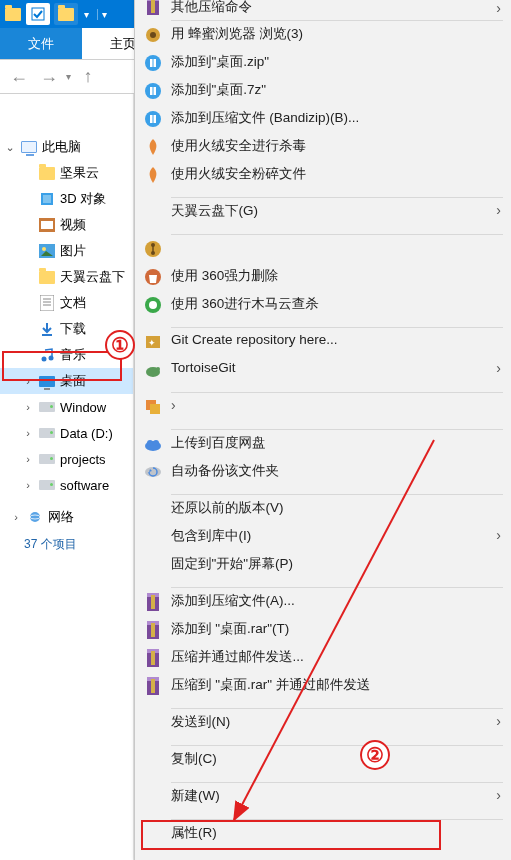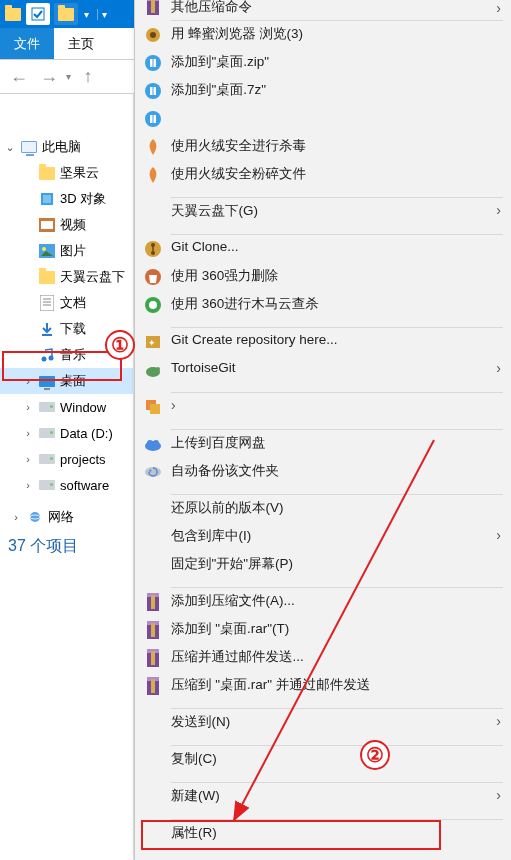--- a/index.html
+++ b/index.html
@@ -33,21 +33,21 @@
     }
     .qat-down { color: #fff; font-size: 10px; padding: 0 2px;}
     
     .ribbon {
       height: 32px;
       background: #fff;
       border-bottom: 1px solid #d0d0d0;
       display: flex;
     }
     .ribbon-tab {
-      padding: 0 14px;
+      padding: 0 28px;
       display: flex; align-items: center;
       font-size: 13px;
       cursor: default;
     }
     .ribbon-tab.active {
       background: #1a86d8;
       color: #fff;
     }
     
     .navbar {
@@ -96,22 +96,22 @@
     .tree-item.selected {
       background: #cde8ff;
     }
     .tree-highlight-box {
       position: absolute;
       border: 2px solid #e02020;
       pointer-events: none;
     }
     .status-line {
       color: #2266aa;
-      font-size: 16px;
-      padding: 6px 8px;
+      font-size: 12px;
+      padding: 6px 24px;
     }
     
     .context-menu {
       position: absolute;
       top: -6px;
       left: 134px;
       width: 377px;
       bottom: 0;
       background: #f2f2f2;
       border-left: 1px solid #c8c8c8;
@@ -390,20 +390,21 @@
 
      </div>
       <div class="menu-item">
        <span class="menu-icon">
           <svg width="18" height="18">
             <circle cx="9" cy="9" r="8" fill="#3aa0e8"></circle>
             <path d="M6 5 H12 V13 H6 Z" fill="#fff"></path>
             <path d="M9 5 V13" stroke="#3aa0e8"></path>
           </svg>
         </span>
+       <span class="menu-label">添加到压缩文件 (Bandizip)(B)...</span>
 
      </div>
       <div class="menu-item">
        <span class="menu-icon">
           <svg width="18" height="18">
             <path d="M9 1 C13 5 14 9 9 17 C4 9 5 5 9 1 Z" fill="#e88a3a"></path>
           </svg>
         </span>
        <span class="menu-label">使用火绒安全进行杀毒</span>
 
@@ -426,21 +427,20 @@
       <div class="menu-sep"></div>
       <div class="menu-item">
        <span class="menu-icon">
           <svg width="18" height="18">
             <circle cx="9" cy="9" r="8" fill="#d4a038"></circle>
             <circle cx="9" cy="5" r="2" fill="#6a4a1a"></circle>
             <circle cx="9" cy="13" r="2" fill="#6a4a1a"></circle>
             <line x1="9" y1="5" x2="9" y2="13" stroke="#6a4a1a" stroke-width="1.5"></line>
           </svg>
         </span>
-       <span class="menu-label">Git Clone...</span>
 
      </div>
       <div class="menu-item">
        <span class="menu-icon">
           <svg width="18" height="18">
             <circle cx="9" cy="9" r="8" fill="#d06a3a"></circle>
             <path d="M5 7 H13 L12 15 H6 Z" fill="#fff"></path>
           </svg>
         </span>
        <span class="menu-label">使用 360强力删除</span>

